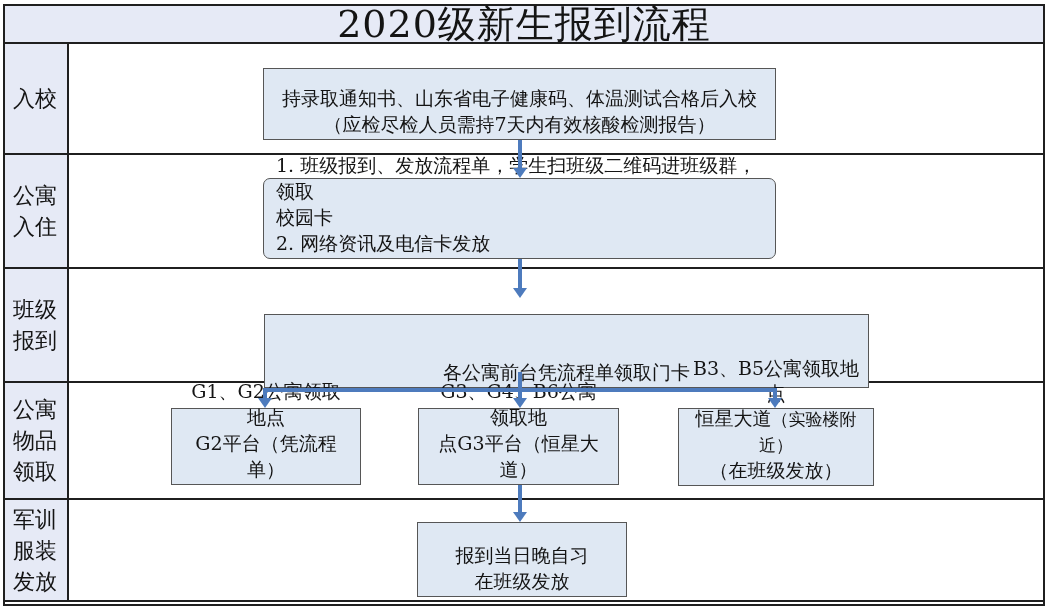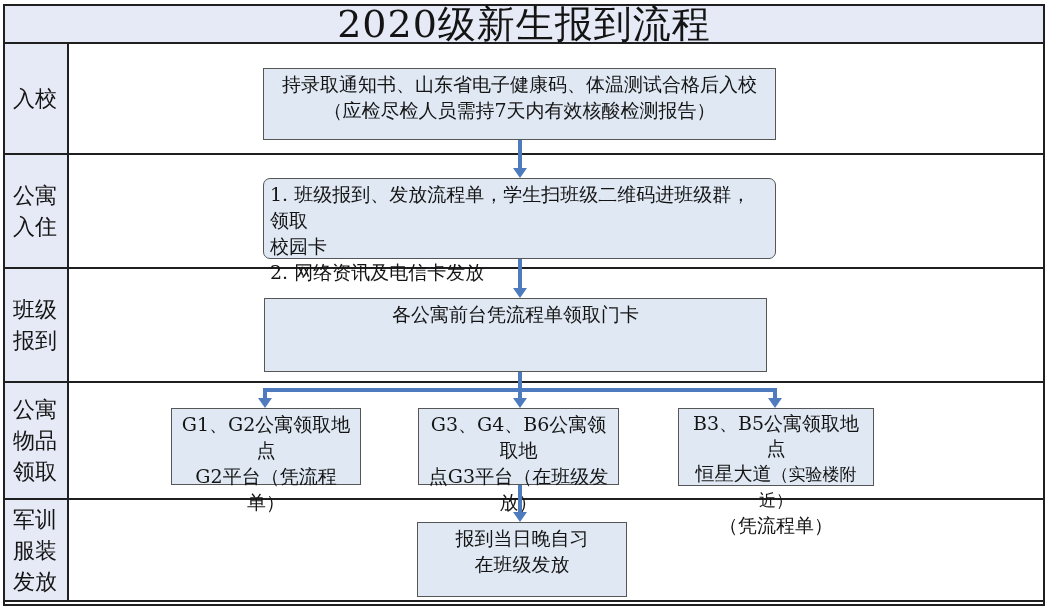--- a/index.html
+++ b/index.html
@@ -28,22 +28,22 @@
   .label-cell{
     width:64px;background:var(--cellfill);border-right:2px solid var(--tborder);
     display:flex;align-items:center;justify-content:center;
     font-size:22px;line-height:31px;text-align:left;
   }
   .label-cell span{display:block;width:46px;}
   .content-cell{flex:1;background:#fff;}
   .overlay{position:absolute;left:0;top:0;width:100%;height:100%;pointer-events:none;}
   .fbox{
     position:absolute;background:var(--boxfill);border:1.5px solid var(--bborder);
-    display:flex;flex-direction:column;justify-content:flex-start;
-    font-size:19px;line-height:26px;text-align:center;padding:2px 6px;
+    display:flex;flex-direction:column;justify-content:flex-end;
+    font-size:19px;line-height:26px;text-align:center;padding:2px 12px;
   }
   .fbox.left-align{text-align:left;border-radius:7px;}
   .note{font-size:17px;}
   .vline{position:absolute;width:4px;background:var(--arrow);}
   .hline{position:absolute;height:4px;background:var(--arrow);}
   .ahead{
     position:absolute;width:0;height:0;
     border-left:7px solid transparent;border-right:7px solid transparent;
     border-top:10px solid var(--arrow);
   }
@@ -99,38 +99,38 @@
         <div>持录取通知书、山东省电子健康码、体温测试合格后入校</div>
         <div>（应检尽检人员需持7天内有效核酸检测报告）</div>
       </div>
 
       <div class="fbox left-align" style="left:258px;top:172px;width:513px;height:81px">
         <div>1. 班级报到、发放流程单，学生扫班级二维码进班级群，领取</div>
         <div>校园卡</div>
         <div>2. 网络资讯及电信卡发放</div>
       </div>
 
-      <div class="fbox" style="left:259px;top:292px;width:503px;height:74px">
+      <div class="fbox" style="left:259px;top:308px;width:605px;height:74px">
         <div>各公寓前台凭流程单领取门卡</div>
       </div>
 
       <div class="fbox" style="left:166px;top:402px;width:190px;height:77px">
         <div>G1、G2公寓领取地点</div>
         <div>G2平台（凭流程单）</div>
       </div>
 
       <div class="fbox" style="left:413px;top:402px;width:201px;height:77px">
         <div>G3、G4、B6公寓领取地</div>
-        <div>点G3平台（在班级发放）</div>
+        <div>点G3平台（恒星大道）</div>
       </div>
 
       <div class="fbox" style="left:673px;top:402px;width:196px;height:78px;line-height:25px">
         <div>B3、B5公寓领取地点</div>
         <div><span>恒星大道</span><span class="note">（实验楼附近）</span></div>
-        <div>（凭流程单）</div>
+        <div>（在班级发放）</div>
       </div>
 
       <div class="fbox" style="left:412px;top:516px;width:210px;height:75px">
         <div>报到当日晚自习</div>
         <div>在班级发放</div>
       </div>
 
       <div class="vline" style="left:513px;top:134px;height:28px"></div>
       <div class="ahead" style="left:508px;top:162px"></div>
 

